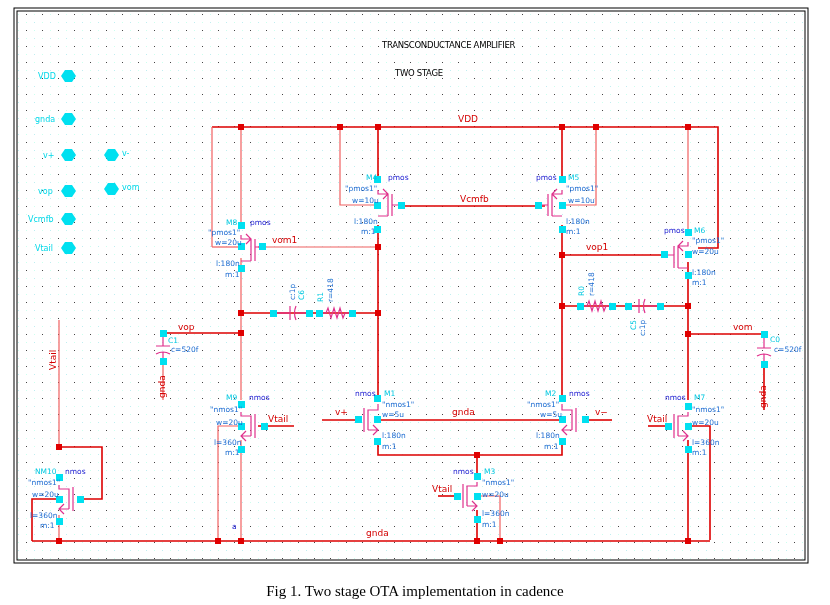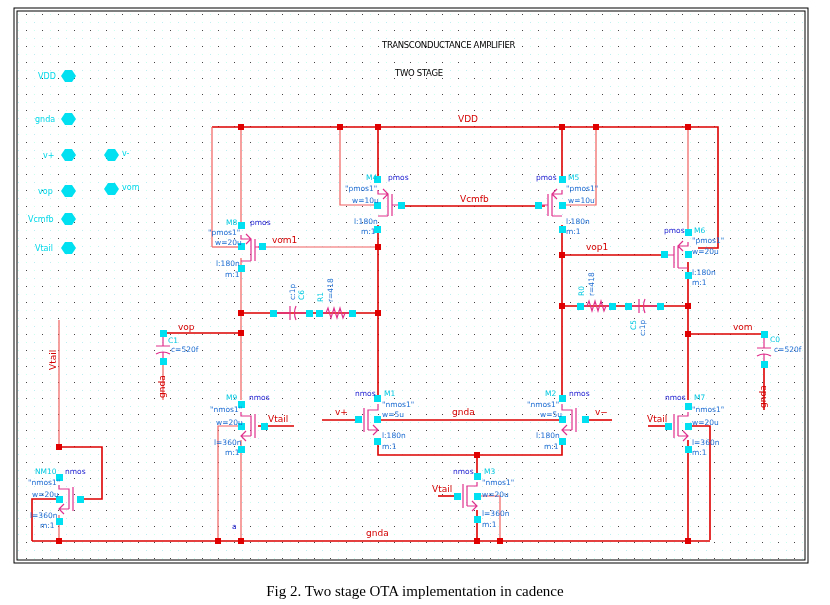--- a/index.html
+++ b/index.html
@@ -357,13 +357,13 @@
 
   <g>
     <path class="sym" d="M764,338 v10 M757,348 h14 M757,356 q7,-4 14,0 M764,354 v10"></path>
     <rect class="pin" x="761" y="331" width="7" height="7"></rect>
       <rect class="pin" x="761" y="361" width="7" height="7"></rect>
     <text class="t dev-name" x="770" y="342">C0</text>
     <text class="t dev-par" x="774" y="352">c=520f</text>
   </g>
 </svg>
 
-<div class="caption">Fig  2. Two stage OTA implementation in cadence</div>
+<div class="caption">Fig  1. Two stage OTA implementation in cadence</div>
 
 </body></html>

